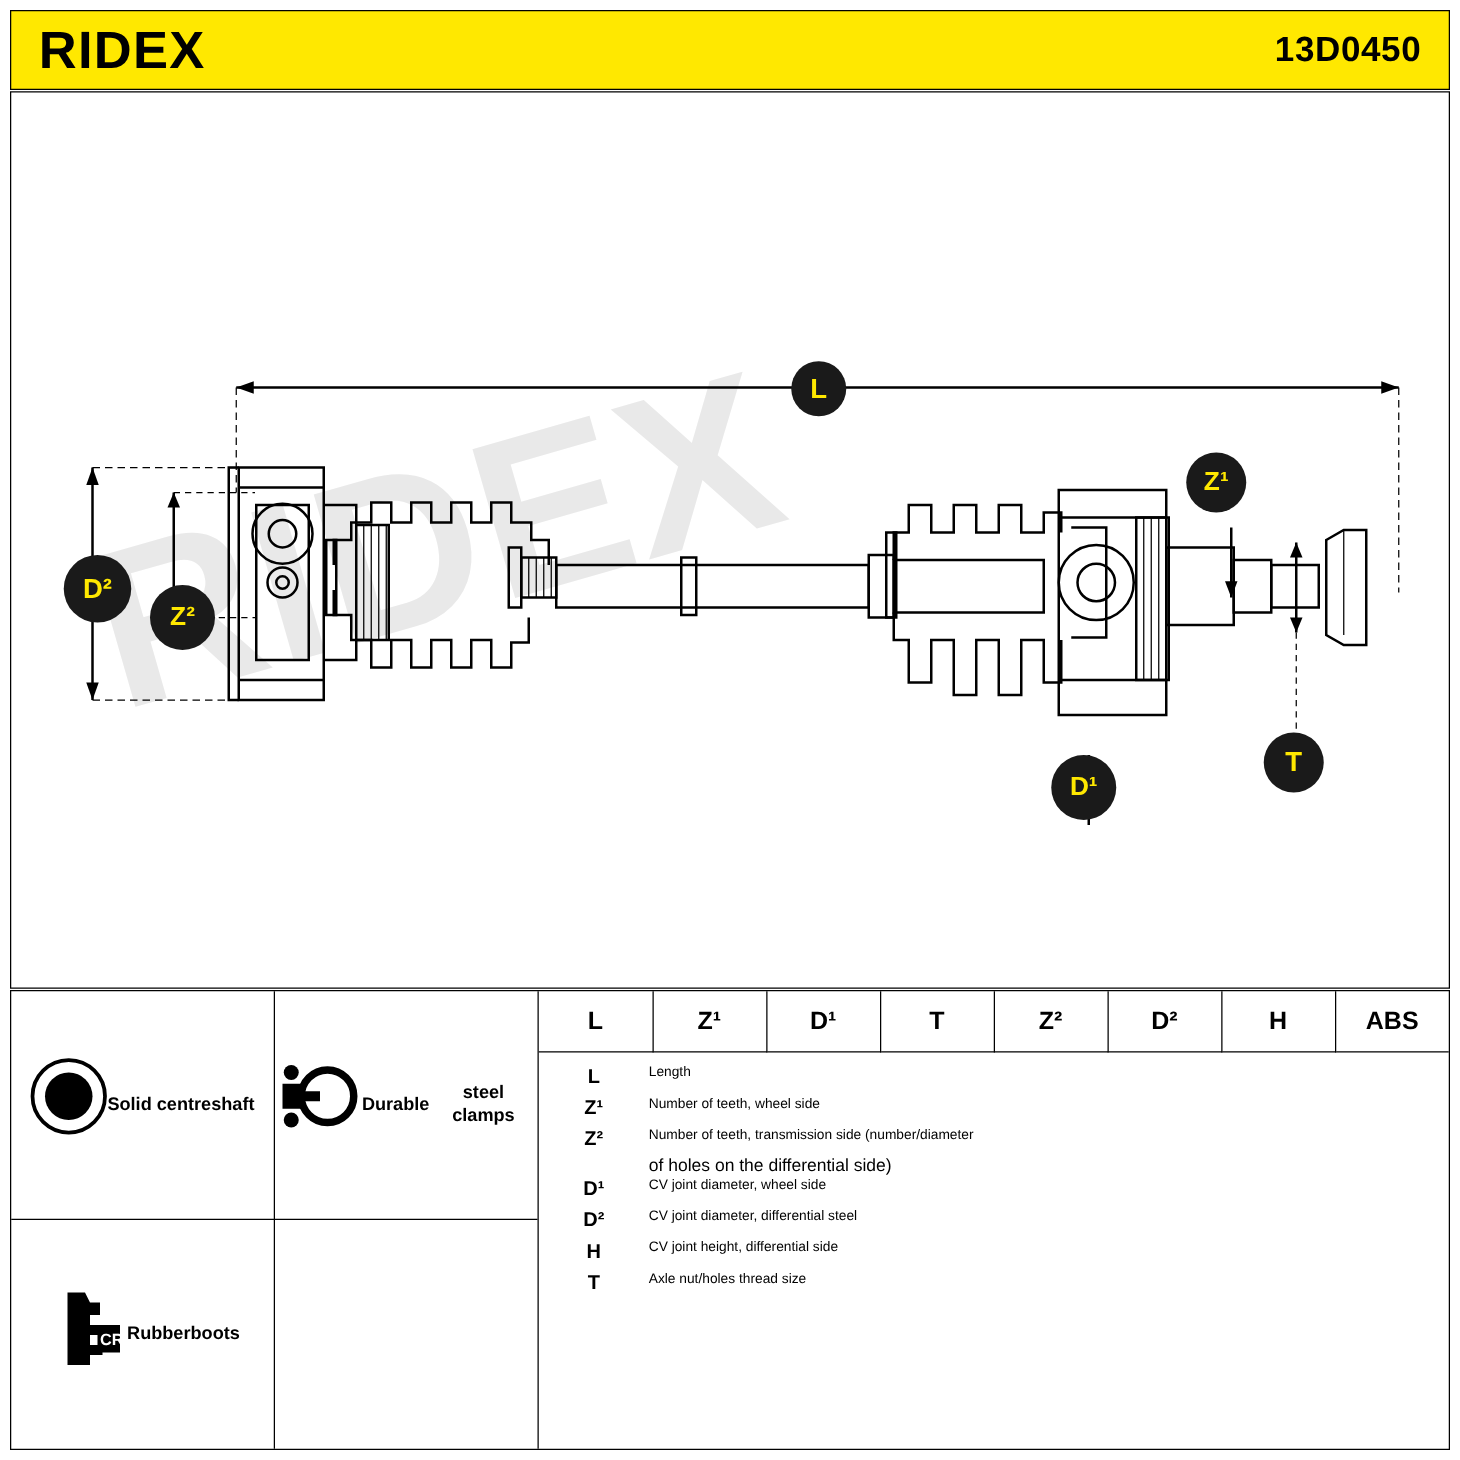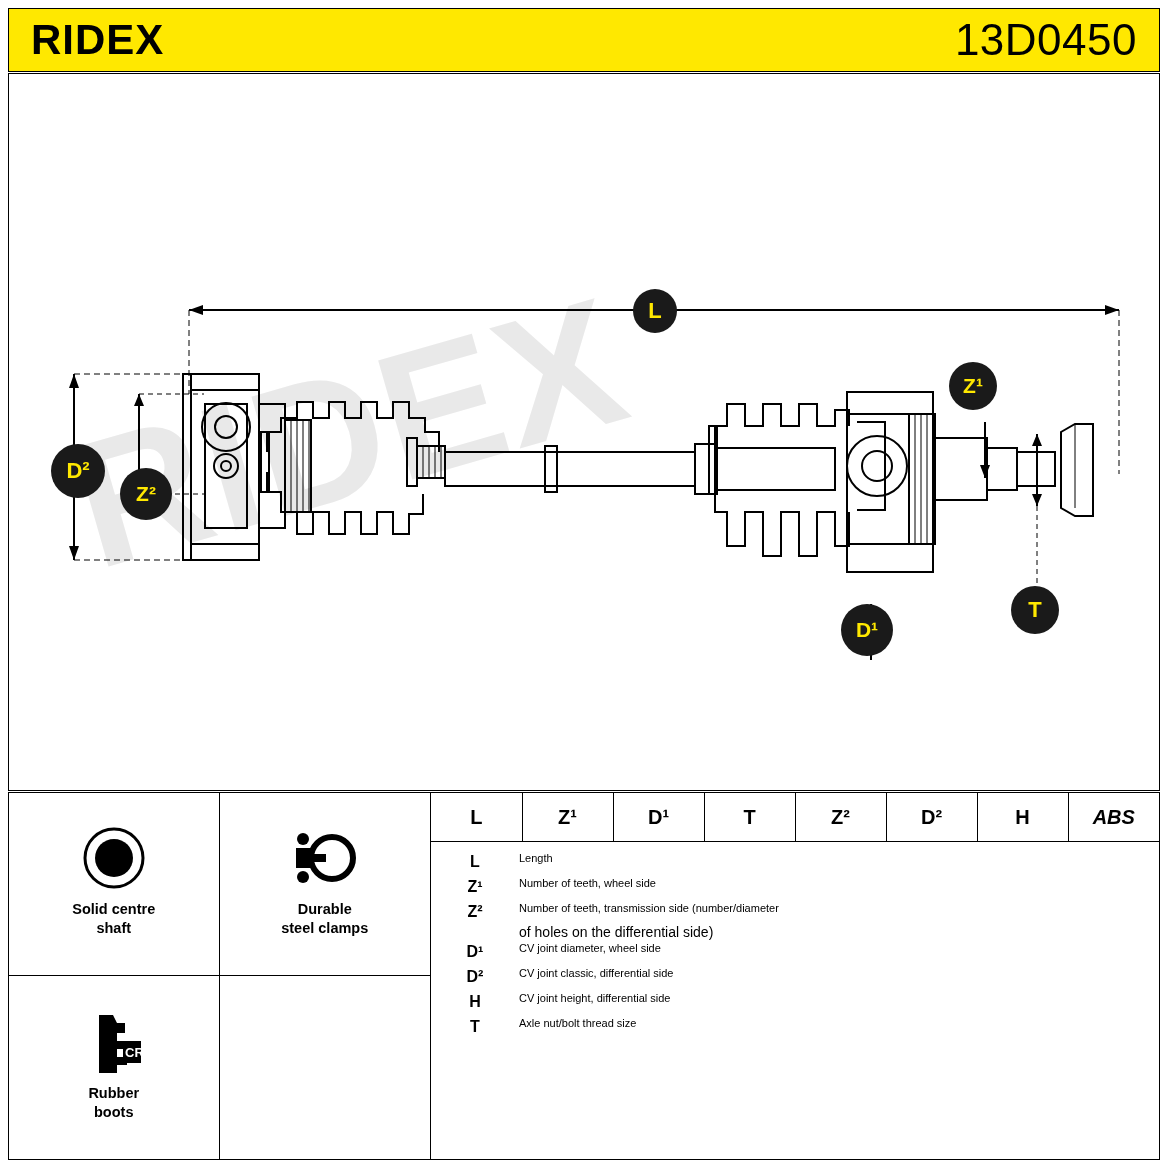--- a/index.html
+++ b/index.html
@@ -4,48 +4,48 @@
 <style>
   html,body{margin:0;padding:0;background:#fff;}
   body{width:1168px;height:1168px;font-family:"Liberation Sans",sans-serif;color:#000;}
   .page{position:relative;width:1168px;height:1168px;box-sizing:border-box;padding-left:13px;}
 
   
   .header{position:absolute;left:8px;top:8px;width:1152px;height:64px;background:#ffe800;
           border:1px solid #000;box-sizing:border-box;display:flex;align-items:center;
           justify-content:space-between;padding:0 22px;}
   .brand{font-size:42px;font-weight:bold;letter-spacing:1px;font-family:"Liberation Sans",sans-serif;}
-  .partno{font-size:44px;font-weight:normal;letter-spacing:0.5px;}
+  .partno{font-size:28px;font-weight:bold;letter-spacing:0.5px;}
 
   
   .drawing{position:absolute;left:8px;top:73px;width:1152px;height:718px;border:1px solid #000;
            box-sizing:border-box;overflow:hidden;background:#fff;}
   .wm{position:absolute;left:60px;top:255px;font-size:180px;font-weight:bold;color:#e9e9e9;
       transform:rotate(-16deg);letter-spacing:2px;user-select:none;}
   .drawing svg{position:absolute;left:0;top:0;}
 
   .bub{position:absolute;border-radius:50%;background:#1a1a1a;color:#ffe800;
        display:flex;align-items:center;justify-content:center;font-weight:bold;}
 
   
   .bottom{position:absolute;left:8px;top:792px;width:1152px;height:368px;border:1px solid #000;
           box-sizing:border-box;display:flex;}
   .features{width:422px;display:flex;flex-wrap:wrap;border-right:1px solid #000;box-sizing:border-box;}
-  .feat{width:50%;height:50%;box-sizing:border-box;display:flex;flex-direction:column;
+  .feat{width:50%;height:50%;box-sizing:border-box;display:flex;flex-direction:row;
         align-items:center;justify-content:center;text-align:center;font-size:14.5px;font-weight:bold;
         line-height:1.3;}
   .feat:nth-child(1),.feat:nth-child(2){border-bottom:1px solid #000;}
   .feat:nth-child(1),.feat:nth-child(3){border-right:1px solid #000;}
   .feat .glyph{margin-bottom:14px;height:56px;display:flex;align-items:center;justify-content:center;}
 
   .specs{flex:1;display:flex;flex-direction:column;}
   table.spec{border-collapse:collapse;width:100%;table-layout:fixed;}
   table.spec th,table.spec td{border-right:1px solid #000;border-bottom:1px solid #000;
         text-align:center;font-size:20px;padding:0;height:48px;}
-  table.spec th:last-child,table.spec td:last-child{border-right:none;font-style:italic;}
+  table.spec th:last-child,table.spec td:last-child{border-right:none;}
   table.spec th{font-weight:bold;}
   table.spec td{font-weight:normal;}
   .small{font-size:17px;}
 
   .legend{flex:1;padding:8px 0 0 0;}
   .legend .row{display:flex;align-items:flex-start;line-height:1.55;}
   .legend .sym{width:88px;text-align:center;font-weight:bold;font-size:16px;flex:0 0 88px;}
   .legend .txt{font-size:11px;}
   .legend .cont{margin-left:88px;font-size:14px;}
 </style>
@@ -223,26 +223,26 @@
           <div class="sym">Z²</div>
           <div class="txt">Number of teeth, transmission side (number/diameter</div>
         </div>
         <div class="cont">of holes on the differential side)</div>
         <div class="row">
           <div class="sym">D¹</div>
           <div class="txt">CV joint diameter, wheel side</div>
         </div>
         <div class="row">
           <div class="sym">D²</div>
-          <div class="txt">CV joint classic, differential side</div>
+          <div class="txt">CV joint diameter, differential steel</div>
         </div>
         <div class="row">
           <div class="sym">H</div>
           <div class="txt">CV joint height, differential side</div>
         </div>
         <div class="row">
           <div class="sym">T</div>
-          <div class="txt">Axle nut/bolt thread size</div>
+          <div class="txt">Axle nut/holes thread size</div>
         </div>
       </div>
     </div>
   </div>
 </div>
 
 </body></html>

